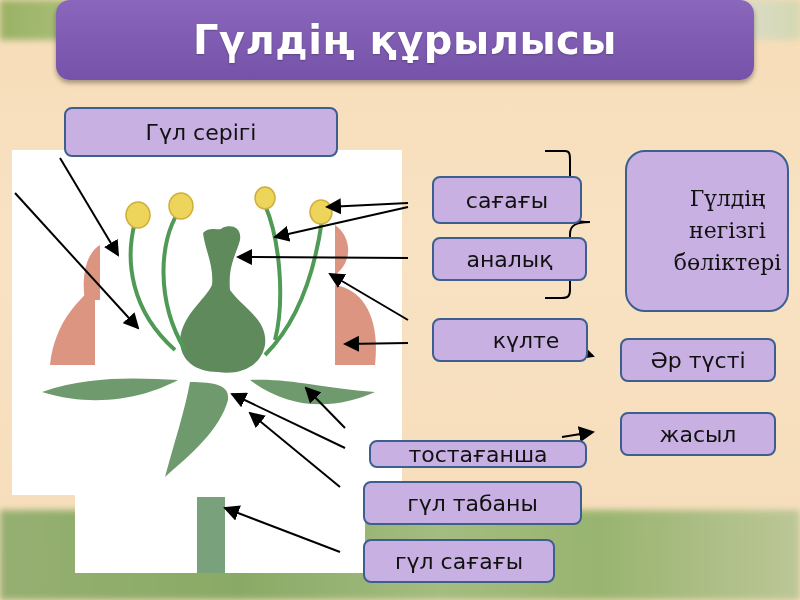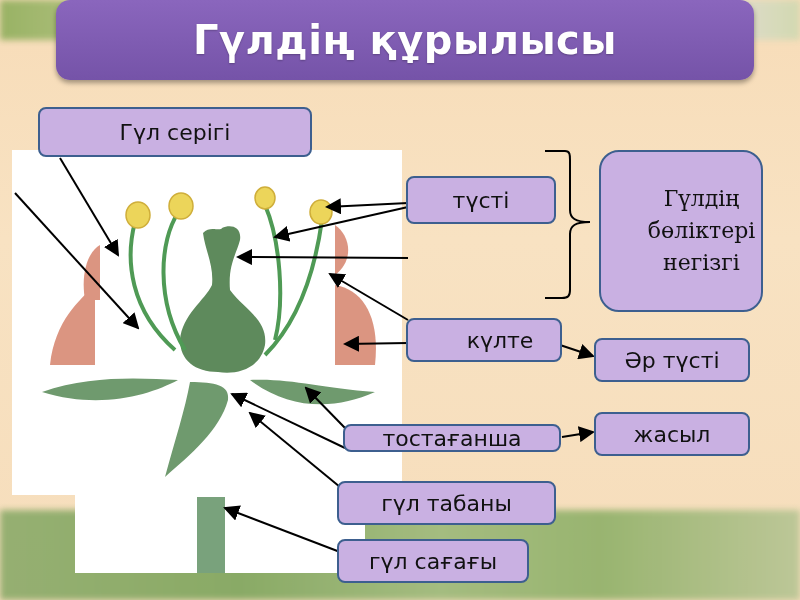--- a/index.html
+++ b/index.html
@@ -35,21 +35,21 @@
   }
 
   
   .panel { position: absolute; background: #ffffff; }
 
   
   .label {
     position: absolute; box-sizing: border-box;
     background: #c9b0e2; border: 2px solid #3d5f8f; border-radius: 8px;
     color: #111; display: flex; align-items: center; justify-content: center;
-    font-family: "DejaVu Sans", sans-serif; font-size: 22px;
+    font-family: "DejaVu Sans", sans-serif; font-size: 22px; margin-left: 26px;
   }
   .label.serif {
     font-family: "DejaVu Serif", serif; font-size: 22px; line-height: 32px;
     text-align: center; border-radius: 20px; flex-direction: column; padding-left: 41px;
   }
 
   svg.overlay { position: absolute; left: 0; top: 0; }
 </style>
 </head>
 <body>
@@ -119,39 +119,42 @@
   </svg>
 
   <div class="title-banner">
     <span class="title-text">Гүлдің құрылысы</span>
   </div>
 
   <div class="label" style="left:38px; top:107px; width:274px; height:50px;">
     <span>Гүл серігі</span>
   </div>
   <div class="label" style="left:406px; top:176px; width:150px; height:48px;">
-    <span>түсті</span>
+    <span>сағағы</span>
+  </div>
+  <div class="label" style="left:406px; top:237px; width:155px; height:44px;">
+    <span>аналық</span>
   </div>
   <div class="label" style="left:406px; top:318px; width:156px; height:44px;padding-left:32px;">
     <span>күлте</span>
   </div>
-  <div class="label" style="left:343px; top:424px; width:218px; height:28px;">
+  <div class="label" style="left:343px; top:440px; width:218px; height:28px;">
     <span>тостағанша</span>
   </div>
   <div class="label" style="left:337px; top:481px; width:219px; height:44px;">
     <span>гүл табаны</span>
   </div>
   <div class="label" style="left:337px; top:539px; width:192px; height:44px;">
     <span>гүл сағағы</span>
   </div>
 
   <div class="label serif" style="left:599px; top:150px; width:164px; height:162px;">
     <span>Гүлдің</span>
+    <span>негізгі</span>
     <span>бөліктері</span>
-    <span>негізгі</span>
   </div>
 
   <div class="label" style="left:594px; top:338px; width:156px; height:44px;">
     <span>Әр түсті</span>
   </div>
   <div class="label" style="left:594px; top:412px; width:156px; height:44px;">
     <span>жасыл</span>
   </div>
 </div>
 

